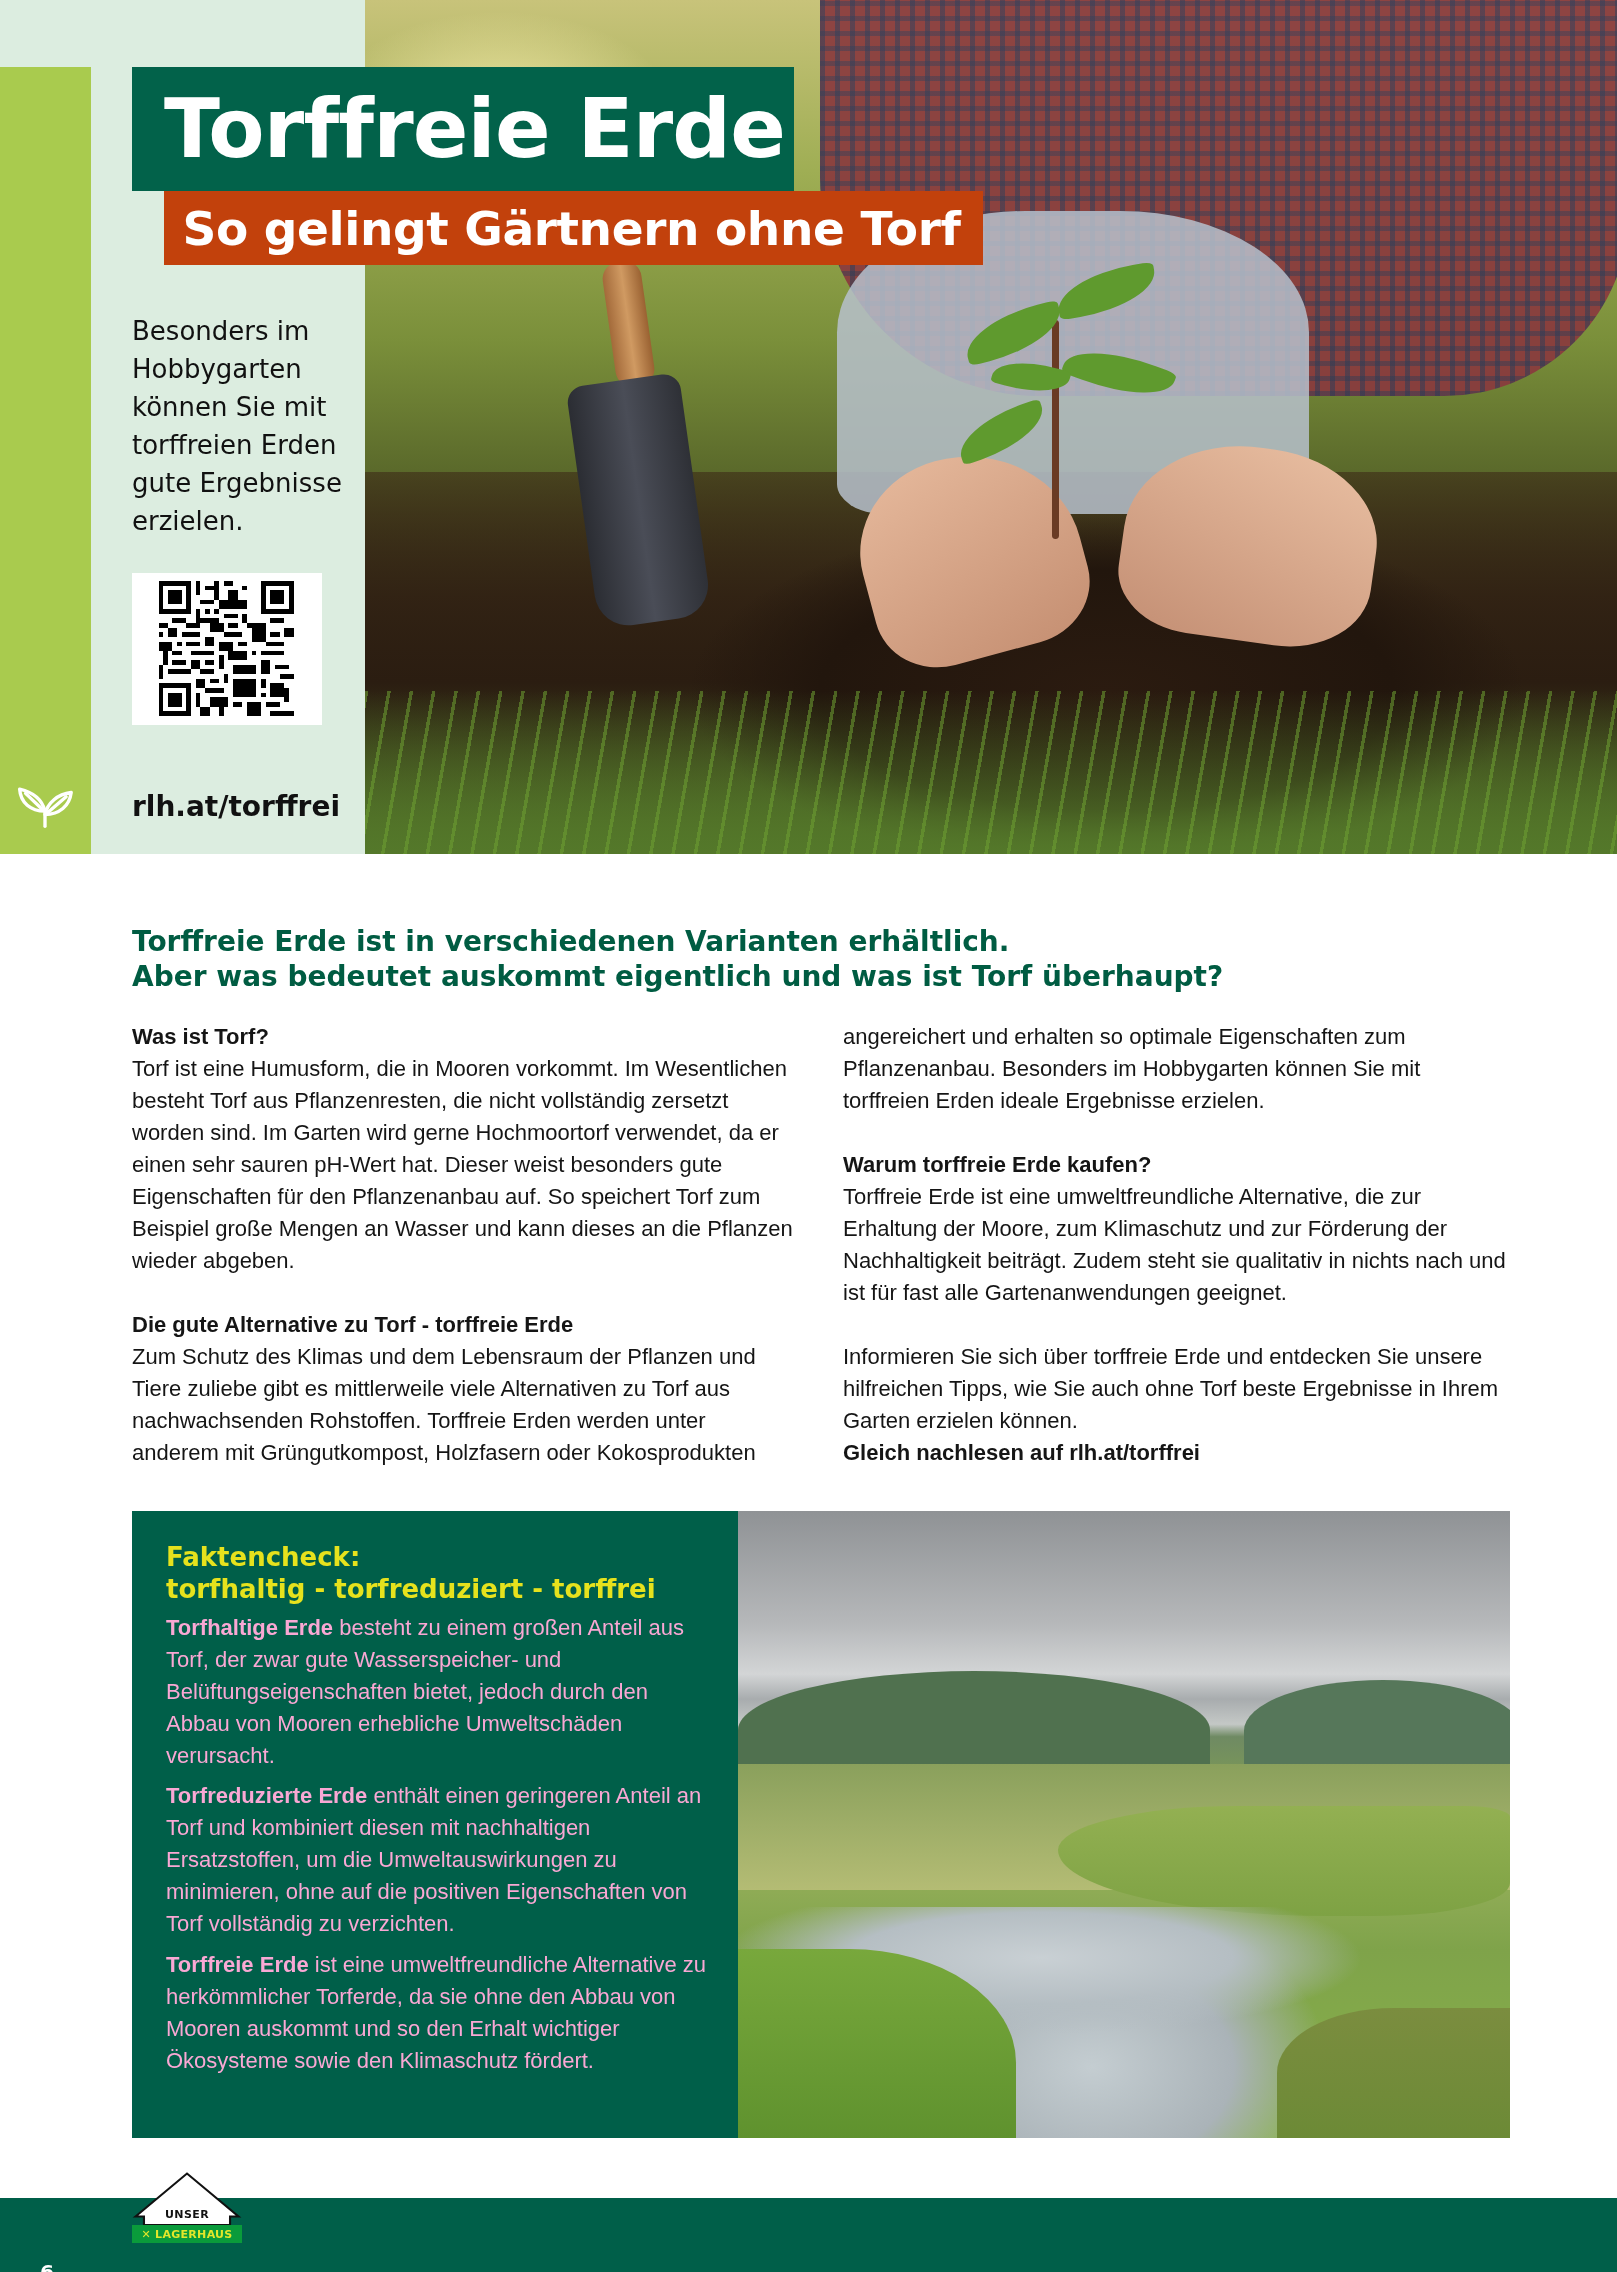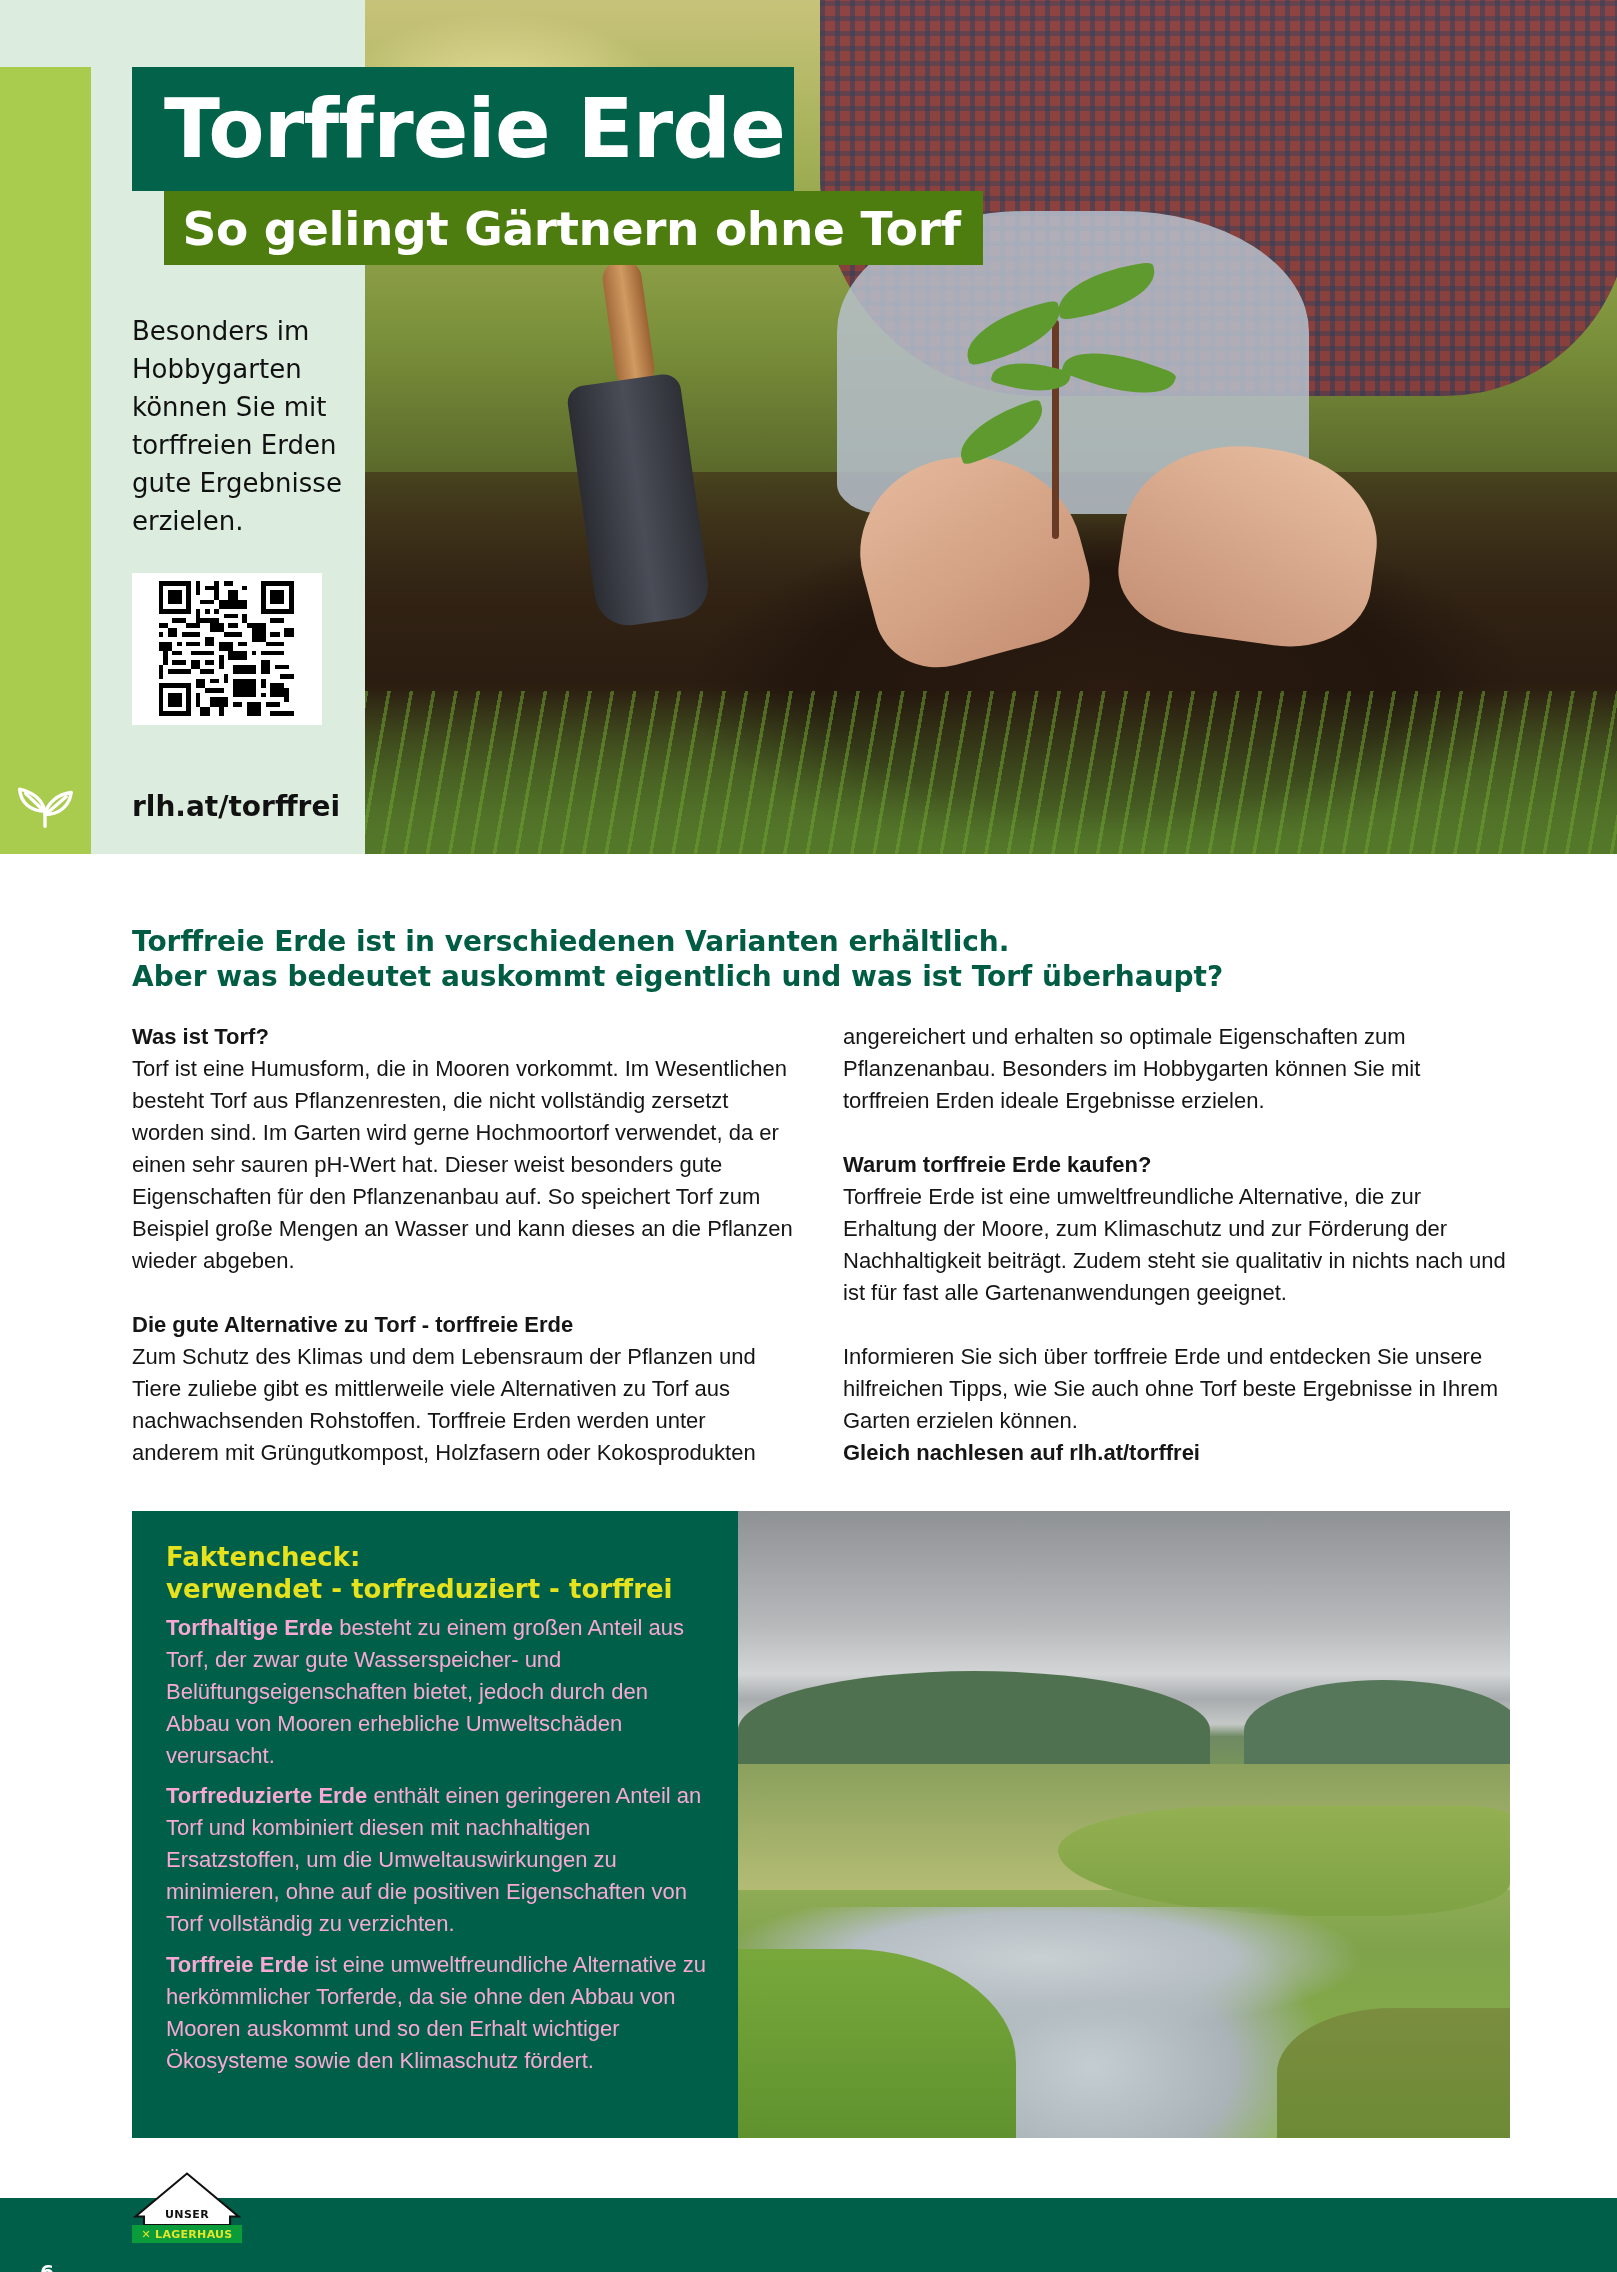--- a/index.html
+++ b/index.html
@@ -36,21 +36,21 @@
   .leaf3 { left: 699px; top: 354px; width: 110px; height: 38px; transform: rotate(20deg); }
   .leaf4 { left: 590px; top: 413px; width: 93px; height: 38px; transform: rotate(-20deg); }
   .leaf5 { left: 628px; top: 362px; width: 76px; height: 29.5px; transform: rotate(15deg); }
 
   .side-panel { left: 0; top: 0; width: 365px; height: 854px; background: #dcede0; }
   .green-strip { left: 0; top: 67px; width: 91px; height: 787px; background: #a9cb4e; }
   .sprout-icon { left: 17px; top: 779px; width: 56px; height: 49px; }
 
   .title-box { left: 132px; top: 67px; width: 662px; height: 124px; background: #02624a; display: flex; align-items: center; }
   .title-text { font-family: "DejaVu Sans", sans-serif; font-weight: bold; font-size: 82px; color: #fff; padding-left: 32px; letter-spacing: -0.8px; line-height: 1; }
-  .subtitle-box { left: 164px; top: 191px; width: 819px; height: 74px; background: #4d7c0f; display: flex; align-items: center; }
+  .subtitle-box { left: 164px; top: 191px; width: 819px; height: 74px; background: #c2410c; display: flex; align-items: center; }
   .subtitle-text { font-family: "DejaVu Sans", sans-serif; font-weight: bold; font-size: 47px; color: #fff; padding-left: 18.5px; letter-spacing: -0.4px; white-space: nowrap; }
 
   .intro-text { left: 132px; top: 312px; width: 219px; font-family: "DejaVu Sans", sans-serif; font-size: 26px; line-height: 38px; color: #111; }
   .qr-box { left: 132px; top: 573px; width: 190px; height: 152px; background: #fff; }
   .qr-svg { position: absolute; left: 6.7px; top: 8.4px; width: 174px; height: 135px; }
   .site-url { left: 132px; top: 790px; font-family: "DejaVu Sans", sans-serif; font-weight: bold; font-size: 28px; color: #111; }
 
   
   .article-head { left: 132px; top: 924px; width: 1390px; font-family: "DejaVu Sans", sans-serif; font-weight: bold; font-size: 28px; line-height: 35px; color: #005c42; }
   .col { top: 1021px; width: 666px; font-family: "Liberation Sans", sans-serif; font-size: 22px; line-height: 32px; color: #151515; }
@@ -237,21 +237,21 @@
   <p class="h">Warum torffreie Erde kaufen?</p>
   <p>Torffreie Erde ist eine umweltfreundliche Alternative, die zur Erhaltung der Moore, zum Klimaschutz und zur Förderung der Nachhaltigkeit beiträgt. Zudem steht sie qualitativ in nichts nach und ist für fast alle Gartenanwendungen geeignet.</p>
   <div class="gap"></div>
   <p>Informieren Sie sich über torffreie Erde und entdecken Sie unsere hilfreichen Tipps, wie Sie auch ohne Torf beste Ergebnisse in Ihrem Garten erzielen können.</p>
   <p class="cta">Gleich nachlesen auf rlh.at/torffrei</p>
 </div>
 
 <section class="abs factbox">
   <div class="fact-title">
     <span>Faktencheck:</span><br>
-    <span>verwendet - torfreduziert - torffrei</span>
+    <span>torfhaltig - torfreduziert - torffrei</span>
   </div>
   <div class="fact-body">
     <p><b>Torfhaltige Erde</b><span> besteht zu einem großen Anteil aus Torf, der zwar gute Wasserspeicher- und Belüftungseigenschaften bietet, jedoch durch den Abbau von Mooren erhebliche Umweltschäden verursacht.</span></p>
     <p><b>Torfreduzierte Erde</b><span> enthält einen geringeren Anteil an Torf und kombiniert diesen mit nachhaltigen Ersatzstoffen, um die Umweltauswirkungen zu minimieren, ohne auf die positiven Eigenschaften von Torf vollständig zu verzichten.</span></p>
     <p><b>Torffreie Erde</b><span> ist eine umweltfreundliche Alternative zu herkömmlicher Torferde, da sie ohne den Abbau von Mooren auskommt und so den Erhalt wichtiger Ökosysteme sowie den Klimaschutz fördert.</span></p>
   </div>
 </section>
 
 <div class="abs moor-photo" aria-label="Moorland with pond and misty hills">
   <div class="abs hill1"></div>

